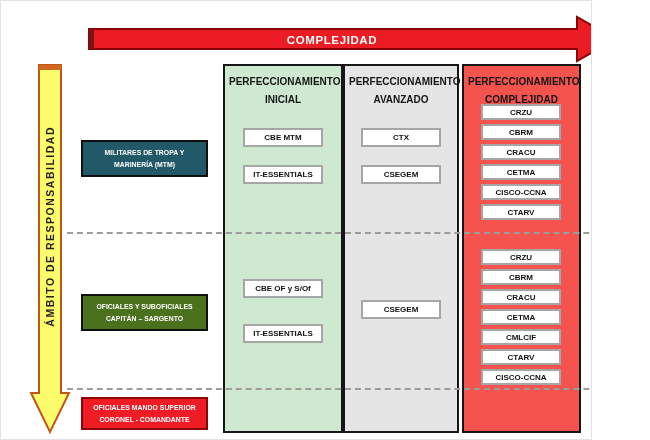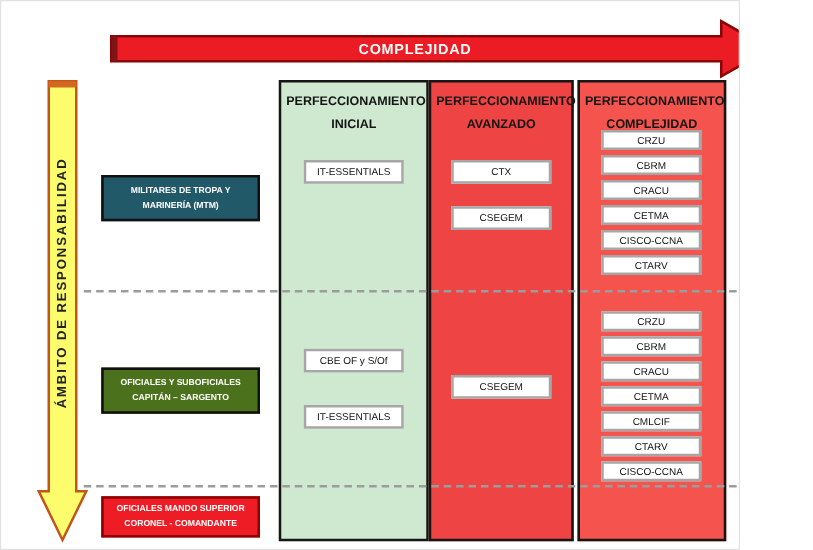--- a/index.html
+++ b/index.html
@@ -11,40 +11,40 @@
   .h-arrow-label{position:absolute;left:86px;top:29px;width:490px;height:20px;display:flex;align-items:center;justify-content:center;color:#fff;font-weight:bold;font-size:11.5px;letter-spacing:.6px;z-index:3;}
 
   
   .v-arrow{position:absolute;left:28px;top:62px;width:42px;height:372px;}
   .v-arrow-label{position:absolute;left:28px;top:75px;width:42px;height:300px;display:flex;align-items:center;justify-content:center;z-index:3;}
   .v-arrow-label span{writing-mode:vertical-rl;transform:rotate(180deg);font-size:10.5px;font-weight:600;color:#222;letter-spacing:1.5px;white-space:nowrap;}
 
   
   .col{position:absolute;top:63px;height:369px;border:2px solid #161616;box-sizing:border-box;z-index:1;}
   .col-inicial{left:222px;width:120px;background:#cfe9d0;}
-  .col-avanzado{left:342px;width:116px;background:#ef4444;}
+  .col-avanzado{left:342px;width:116px;background:#e5e5e5;}
   .col-especialista{left:461px;width:119px;background:#f4534e;}
   .col-header{padding:7px 4px 0 4px;text-align:center;font-size:10px;font-weight:bold;line-height:1.8;color:#151515;}
 
   
   .row-label{position:absolute;left:80px;width:127px;box-sizing:border-box;color:#fff;font-weight:bold;text-align:center;display:flex;flex-direction:column;justify-content:center;line-height:1.65;font-size:6.9px;z-index:2;}
   .rl-mtm{top:139px;height:37px;background:#215968;border:2px solid #101010;}
   .rl-oficiales{top:293px;height:37px;background:#4c711d;border:2px solid #101010;}
   .rl-mando{top:396px;height:33px;background:#ee1c25;border:2px solid #8b0304;}
 
   
   .course-group{position:absolute;display:flex;flex-direction:column;z-index:4;}
   .g-mtm-ini{left:242px;top:127px;gap:18px;}
   .g-mtm-av{left:360px;top:127px;gap:18px;text-align:right;}
   .g-mtm-esp{left:480px;top:103px;gap:4px;}
   .g-of-ini{left:242px;top:278px;gap:26px;align-items:center;}
   .g-of-av{left:360px;top:299px;}
   .g-of-esp{left:480px;top:248px;gap:4px;}
   .g-ms-esp{left:480px;top:399px;}
-  .course-box{width:80px;height:19px;background:#fff;border:2px solid #a6a6a6;box-sizing:border-box;display:flex;align-items:center;justify-content:center;font-size:8px;font-weight:400;color:#111;white-space:nowrap;}
+  .course-box{width:80px;height:19px;background:#fff;border:2px solid #a6a6a6;box-sizing:border-box;display:flex;align-items:center;justify-content:center;font-size:8px;font-weight:700;color:#111;white-space:nowrap;}
   .g-mtm-esp .course-box,.g-of-esp .course-box,.g-ms-esp .course-box{height:16px;}
 
   
   .dash{position:absolute;left:66px;width:572px;height:0;border-top:2px dashed #9c9c9c;z-index:5;}
   .dash1{top:231px;}
   .dash2{top:387px;}
 </style>
 </head>
 <body>
 
@@ -81,20 +81,21 @@
   <div class="row-label rl-oficiales">
     <span>OFICIALES Y SUBOFICIALES</span>
     <span>CAPITÁN – SARGENTO</span>
   </div>
   <div class="row-label rl-mando">
     <span>OFICIALES MANDO SUPERIOR</span>
     <span>CORONEL - COMANDANTE</span>
   </div>
 
   <div class="course-group g-mtm-ini">
+    <div class="course-box">CBE MTM</div>
     <div class="course-box">IT-ESSENTIALS</div>
   </div>
   <div class="course-group g-mtm-av">
     <div class="course-box">CTX</div>
     <div class="course-box">CSEGEM</div>
   </div>
   <div class="course-group g-mtm-esp">
     <div class="course-box">CRZU</div>
     <div class="course-box">CBRM</div>
     <div class="course-box">CRACU</div>

